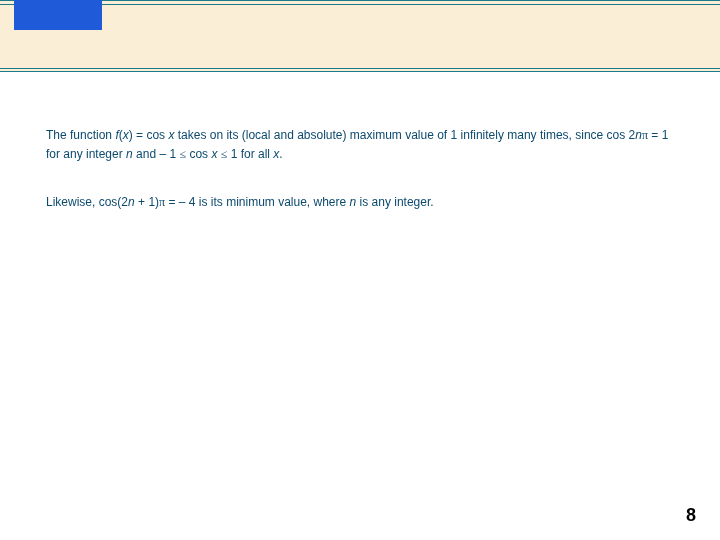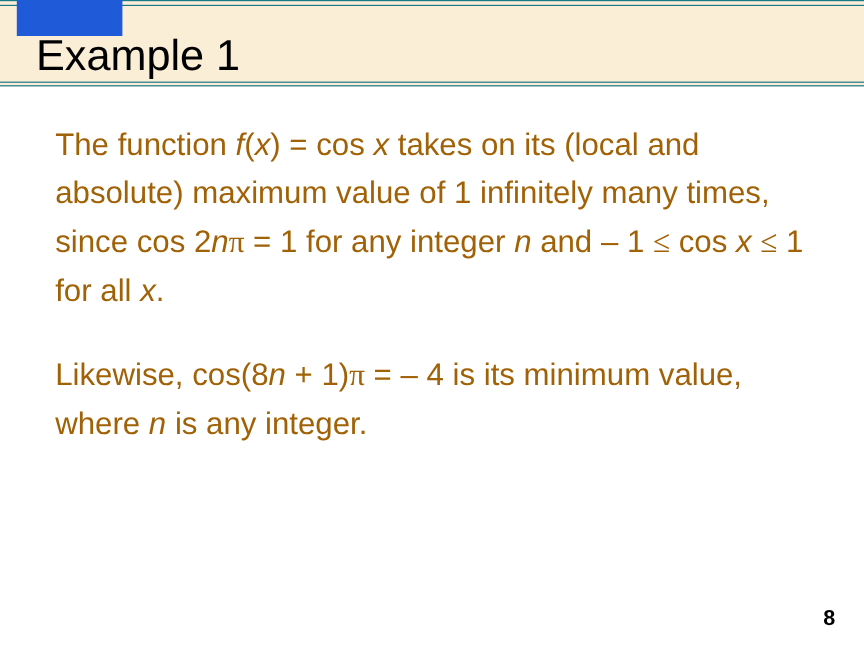--- a/index.html
+++ b/index.html
@@ -53,51 +53,50 @@
   }
   .header-bottom-2 {
     position: absolute;
     bottom: 0;
     left: 0;
     right: 0;
     height: 1px;
     background: #1a7a8a;
   }
   .content {
-    padding: 28px 46px 0 46px;
-    font-size: 26px;
+    padding: 54px 46px 0 46px;
+    font-size: 12px;
     line-height: 1.55;
-    color: #a16207;
+    color: #0c4a6e;
   }
   .para {
     margin-bottom: 30px;
   }
   .ital { font-style: italic; }
   .sym { font-family: 'Times New Roman', serif; }
   .page-num {
     position: absolute;
     right: 24px;
     bottom: 14px;
     font-size: 18px;
     font-weight: 700;
   }
 </style>
 </head>
 <body>
 
 <div class="header-band">
   <div class="inner-line-top"></div>
   <div class="blue-box"></div>
-  <div class="heading-text">Example 1</div>
   <div class="header-bottom-1"></div>
   <div class="header-bottom-2"></div>
 </div>
 
 <div class="content">
   <p class="para">
     <span>The function </span><span class="ital">f</span><span>(</span><span class="ital">x</span><span>) = cos </span><span class="ital">x</span><span> takes on its (local and absolute) maximum value of 1 infinitely many times, since cos 2</span><span class="ital">n</span><span class="sym">π</span><span> = 1 for any integer </span><span class="ital">n</span><span> and – 1 </span><span class="sym">≤</span><span> cos </span><span class="ital">x</span><span> </span><span class="sym">≤</span><span> 1 for all </span><span class="ital">x</span><span>.</span>
   </p>
   <p class="para">
-    <span>Likewise, cos(8</span><span class="ital">n</span><span> + 1)</span><span class="sym">π</span><span> = – 4 is its minimum value, where </span><span class="ital">n</span><span> is any integer.</span>
+    <span>Likewise, cos(2</span><span class="ital">n</span><span> + 1)</span><span class="sym">π</span><span> = – 4 is its minimum value, where </span><span class="ital">n</span><span> is any integer.</span>
   </p>
 </div>
 
 <div class="page-num">8</div>
 
 </body></html>

